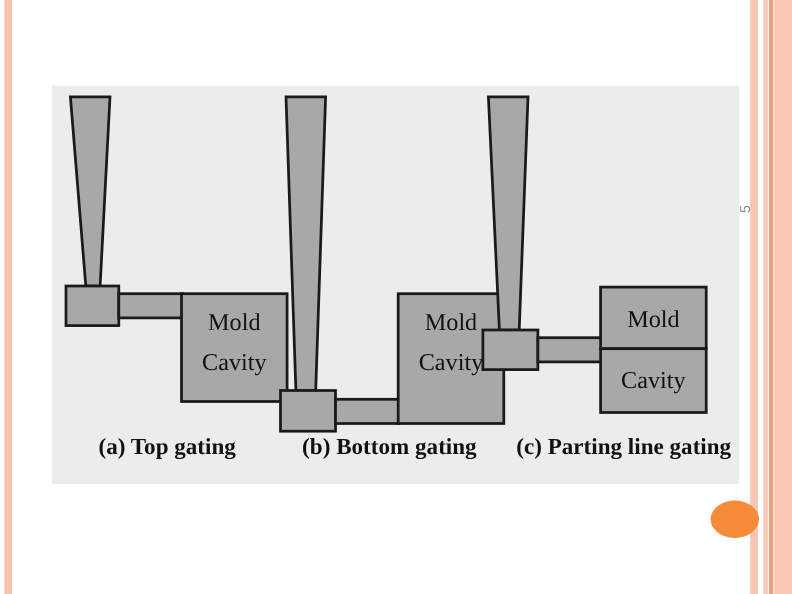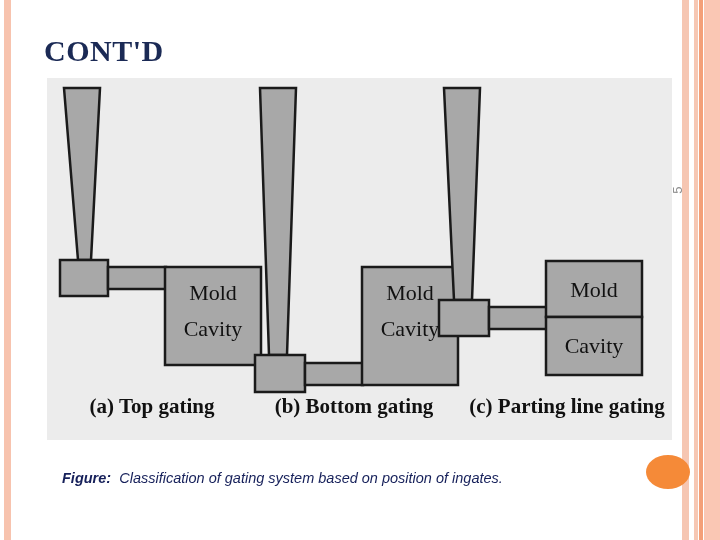--- a/index.html
+++ b/index.html
@@ -93,21 +93,20 @@
 <body>
 
 <div id="slide">
 
   <div class="stripe" id="stripe-left"></div>
   <div class="stripe" id="stripe-r1"></div>
   <div class="stripe" id="stripe-r2"></div>
   <div class="stripe" id="stripe-r3"></div>
   <div class="stripe" id="stripe-r4"></div>
 
-  <div id="page-title">CONT'D</div>
 
   <div id="page-number">5</div>
 
   <div id="figure-panel">
     <svg class="svg-figure" viewBox="0 0 625 362" preserveAspectRatio="none">
 
       <g>
 
         <polygon points="17,10 53,10 44,182 31,182" fill="#A8A8A8" stroke="#1A1A1A" stroke-width="2.5"></polygon>
 
@@ -150,19 +149,16 @@
         <rect x="499" y="239" width="96" height="58" fill="#A8A8A8" stroke="#1A1A1A" stroke-width="2.5"></rect>
         <text x="547" y="219" text-anchor="middle" font-family="Liberation Serif, serif" font-size="22" fill="#111111">Mold</text>
         <text x="547" y="275" text-anchor="middle" font-family="Liberation Serif, serif" font-size="22" fill="#111111">Cavity</text>
 
         <text x="520" y="335" text-anchor="middle" font-family="Liberation Serif, serif" font-size="21" font-weight="bold" fill="#111111">(c) Parting line gating</text>
       </g>
 
     </svg>
   </div>
 
-  <div id="figure-caption">
-    <span class="cap-label">Figure:</span><span>&nbsp;&nbsp;</span><span class="cap-text">Classification of gating system based on position of ingates.</span>
-  </div>
 
   <div id="orange-dot"></div>
 
 </div>
 
 </body></html>

